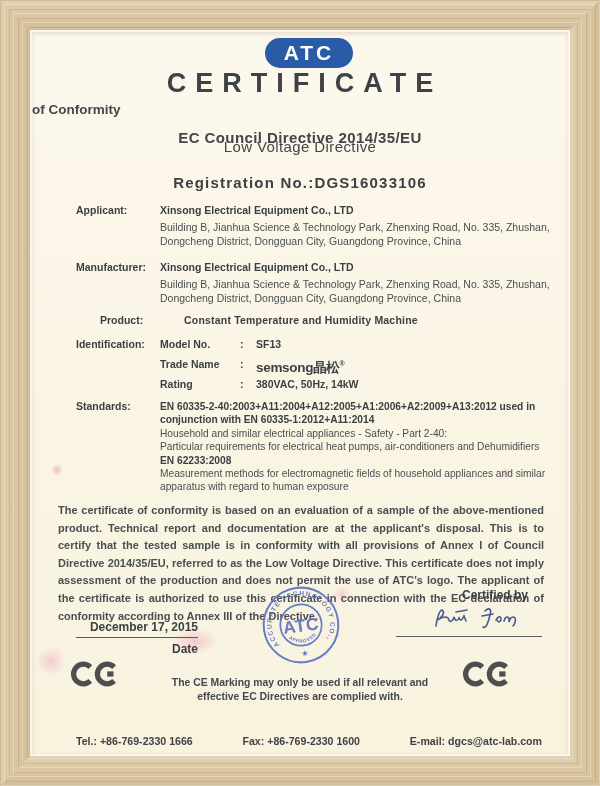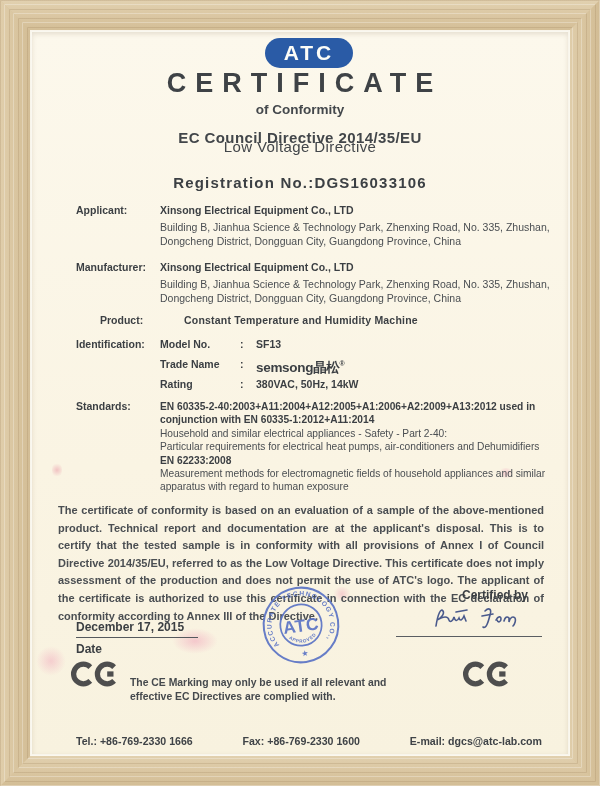--- a/index.html
+++ b/index.html
@@ -29,21 +29,21 @@
   }
   .smudge{position:absolute;border-radius:50%;pointer-events:none;}
 
   
   .logo-pill{position:absolute;top:6px;left:50%;transform:translateX(calc(-50% + 9px));
     width:88px;height:30px;border-radius:16px;background:#2a5ba6;
     display:flex;align-items:center;justify-content:center;
     color:#fdfdf8;font-weight:bold;font-size:21px;letter-spacing:3px;}
   .title{position:absolute;top:36px;left:0;right:0;text-align:center;
     font-size:27px;font-weight:bold;color:#3e4246;letter-spacing:9px;text-indent:9px;}
-  .subtitle{position:absolute;top:70px;left:0;right:0;text-align:center;
+  .subtitle{position:absolute;top:70px;left:0;right:0;
     font-size:13.5px;font-weight:bold;color:#44484c;}
   .directive1{position:absolute;top:97px;left:0;right:0;text-align:center;
     font-size:15px;font-weight:bold;color:#42464a;letter-spacing:.4px;}
   .directive2{position:absolute;top:106px;left:0;right:0;text-align:center;
     font-size:15px;font-weight:normal;color:#42464a;letter-spacing:.4px;}
   .registration{position:absolute;top:142px;left:0;right:0;text-align:center;
     font-size:15px;font-weight:bold;color:#3c4044;letter-spacing:1.2px;}
 
   
   .frow{position:absolute;left:44px;right:8px;display:grid;grid-template-columns:84px 1fr;
@@ -68,30 +68,30 @@
 
   
   .paragraph{position:absolute;top:470px;left:26px;right:24px;
     font-size:11px;font-weight:bold;color:#4a4e52;line-height:17.6px;text-align:justify;}
 
   
   .certified{position:absolute;top:556px;right:40px;width:130px;text-align:right;
     font-size:12px;font-weight:bold;color:#3b3f43;}
   .signature{position:absolute;top:571px;right:46px;}
   .sig-line{position:absolute;top:604px;right:26px;width:146px;border-top:1.4px solid #5a5e62;}
-  .date-block{position:absolute;top:588px;left:44px;width:122px;text-align:left;}
+  .date-block{position:absolute;top:588px;left:44px;width:122px;text-align:right;}
   .date-value{font-size:12px;font-weight:bold;color:#3b3f43;}
   .date-rule{border-top:1.6px solid #55595d;margin-top:3px;}
   .date-label{margin-top:4px;font-size:12px;font-weight:bold;color:#3b3f43;}
   .seal{position:absolute;top:553px;left:229px;opacity:.92;transform:rotate(-8deg);}
   .ce{position:absolute;top:628px;}
   .ce-left{left:38px;}
   .ce-right{right:54px;}
   .ce-note{position:absolute;top:644px;left:50%;transform:translateX(-50%);width:340px;
-    font-size:10.4px;font-weight:bold;color:#45494d;line-height:13.6px;}
+    text-align:center;font-size:10.4px;font-weight:bold;color:#45494d;line-height:13.6px;}
   .footer-address{position:absolute;top:671px;left:44px;right:24px;
     font-size:10.8px;font-weight:bold;color:#3f4347;line-height:13.8px;}
   .contact{position:absolute;top:703px;left:44px;right:26px;display:flex;justify-content:space-between;
     font-size:10.6px;font-weight:bold;color:#3f4347;gap:44px;}
 </style>
 </head>
 <body>
 
 <div class="wood h top"></div>
 <div class="wood h bottom"></div>

